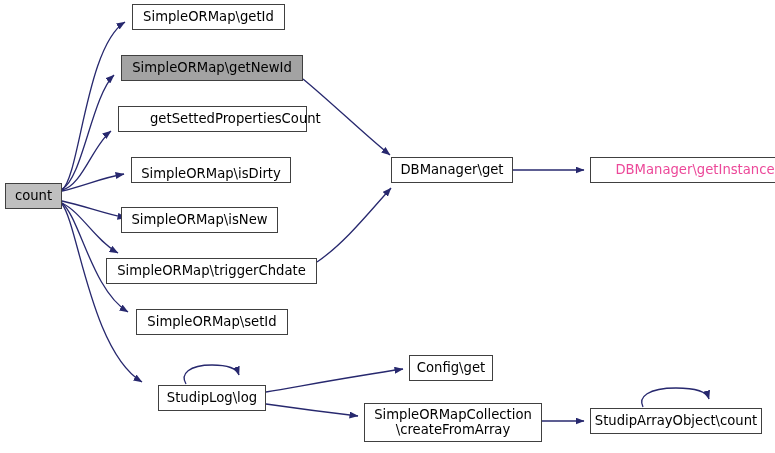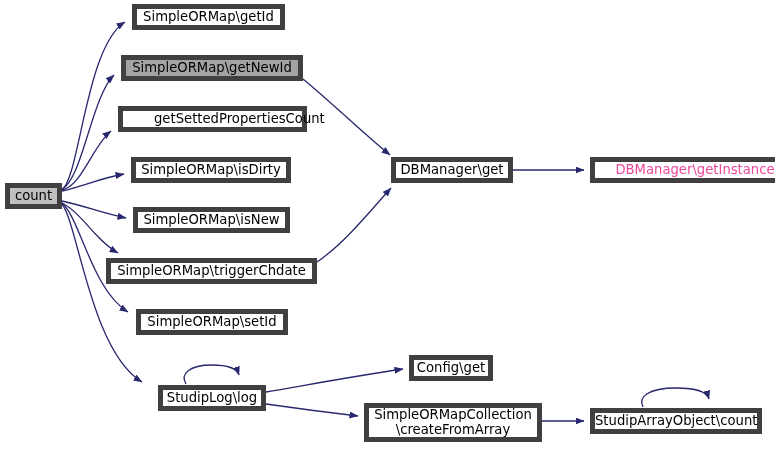--- a/index.html
+++ b/index.html
@@ -21,21 +21,21 @@
   #edge-layer {
     position: absolute;
     left: 0;
     top: 0;
     width: 775px;
     height: 453px;
   }
   .node {
     position: absolute;
     box-sizing: border-box;
-    border: 5px solid #a16207;
+    border: 1px solid #a16207;
     background: #ffffff;
     color: #000000;
     font-family: "DejaVu Sans", sans-serif;
     font-size: 13.2px;
     line-height: 1.12;
     display: flex;
     align-items: center;
     justify-content: center;
     text-align: center;
     white-space: pre;
@@ -78,22 +78,22 @@
         <path d="M266,404 C294,408 324,412 358,416" fill="none" stroke="#27286e" stroke-width="1.3" marker-end="url(#arrowhead)"></path>
         <path d="M542,421 L584,421" fill="none" stroke="#27286e" stroke-width="1.3" marker-end="url(#arrowhead)"></path>
         <path d="M643,407 C638,397 648,388 676,388 C696,388 707,392 709,399" fill="none" stroke="#27286e" stroke-width="1.3" marker-end="url(#arrowhead)"></path>
       </g>
   </svg>
   <div id="nodes-group">
       <div class="node current" style="left: 5px; top: 183px; width: 57px; height: 26px; border-color: rgb(64, 64, 64); background: rgb(191, 191, 191); color: rgb(0, 0, 0);"><span class="node-label">count</span></div>
       <div class="node" style="left: 132px; top: 4px; width: 153px; height: 26px; border-color: rgb(64, 64, 64); background: rgb(255, 255, 255); color: rgb(0, 0, 0);"><span class="node-label">SimpleORMap\getId</span></div>
       <div class="node" style="left: 121px; top: 55px; width: 182px; height: 26px; border-color: rgb(64, 64, 64); background: #a3a3a3; color: rgb(0, 0, 0);"><span class="node-label">SimpleORMap\getNewId</span></div>
       <div class="node" style="left: 118px; top: 106px; width: 189px; height: 26px; border-color: rgb(64, 64, 64); background: rgb(255, 255, 255); color: rgb(0, 0, 0); padding-left: 31px;"><span class="node-label">getSettedPropertiesCount</span></div>
-      <div class="node" style="left: 131px; top: 157px; width: 160px; height: 26px; border-color: rgb(64, 64, 64); background: rgb(255, 255, 255); color: rgb(0, 0, 0);"><span class="node-label">SimpleORMap\isDirty</span></div>
-      <div class="node" style="left: 133px; top: 207px; width: 157px; height: 26px; border-color: rgb(64, 64, 64); background: rgb(255, 255, 255); color: rgb(0, 0, 0);"><span class="node-label">SimpleORMap\isNew</span></div>
+      <div class="node" style="left: 131px; top: 157px; width: 160px; height: 26px; border-color: rgb(64, 64, 64); background: rgb(255, 255, 255); color: rgb(0, 0, 0); align-items: flex-end;"><span class="node-label">SimpleORMap\isDirty</span></div>
+      <div class="node" style="left: 121px; top: 207px; width: 157px; height: 26px; border-color: rgb(64, 64, 64); background: rgb(255, 255, 255); color: rgb(0, 0, 0);"><span class="node-label">SimpleORMap\isNew</span></div>
       <div class="node" style="left: 106px; top: 258px; width: 211px; height: 26px; border-color: rgb(64, 64, 64); background: rgb(255, 255, 255); color: rgb(0, 0, 0);"><span class="node-label">SimpleORMap\triggerChdate</span></div>
       <div class="node" style="left: 136px; top: 309px; width: 152px; height: 26px; border-color: rgb(64, 64, 64); background: rgb(255, 255, 255); color: rgb(0, 0, 0);"><span class="node-label">SimpleORMap\setId</span></div>
       <div class="node" style="left: 158px; top: 385px; width: 108px; height: 26px; border-color: rgb(64, 64, 64); background: rgb(255, 255, 255); color: rgb(0, 0, 0); justify-content: flex-end;"><span class="node-label">StudipLog\log</span></div>
       <div class="node" style="left: 391px; top: 157px; width: 122px; height: 26px; border-color: rgb(64, 64, 64); background: rgb(255, 255, 255); color: rgb(0, 0, 0);"><span class="node-label">DBManager\get</span></div>
       <div class="node" style="left: 590px; top: 157px; width: 210px; height: 26px; border-color: rgb(64, 64, 64); background: rgb(255, 255, 255); color: #ec4899;"><span class="node-label">DBManager\getInstance</span></div>
       <div class="node" style="left: 409px; top: 355px; width: 84px; height: 26px; border-color: rgb(64, 64, 64); background: rgb(255, 255, 255); color: rgb(0, 0, 0);"><span class="node-label">Config\get</span></div>
       <div class="node" style="left: 364px; top: 403px; width: 178px; height: 39px; border-color: rgb(64, 64, 64); background: rgb(255, 255, 255); color: rgb(0, 0, 0);"><span class="node-label">SimpleORMapCollection
 \createFromArray</span></div>
       <div class="node" style="left: 590px; top: 408px; width: 172px; height: 26px; border-color: rgb(64, 64, 64); background: rgb(255, 255, 255); color: rgb(0, 0, 0);"><span class="node-label">StudipArrayObject\count</span></div>
     </div>

